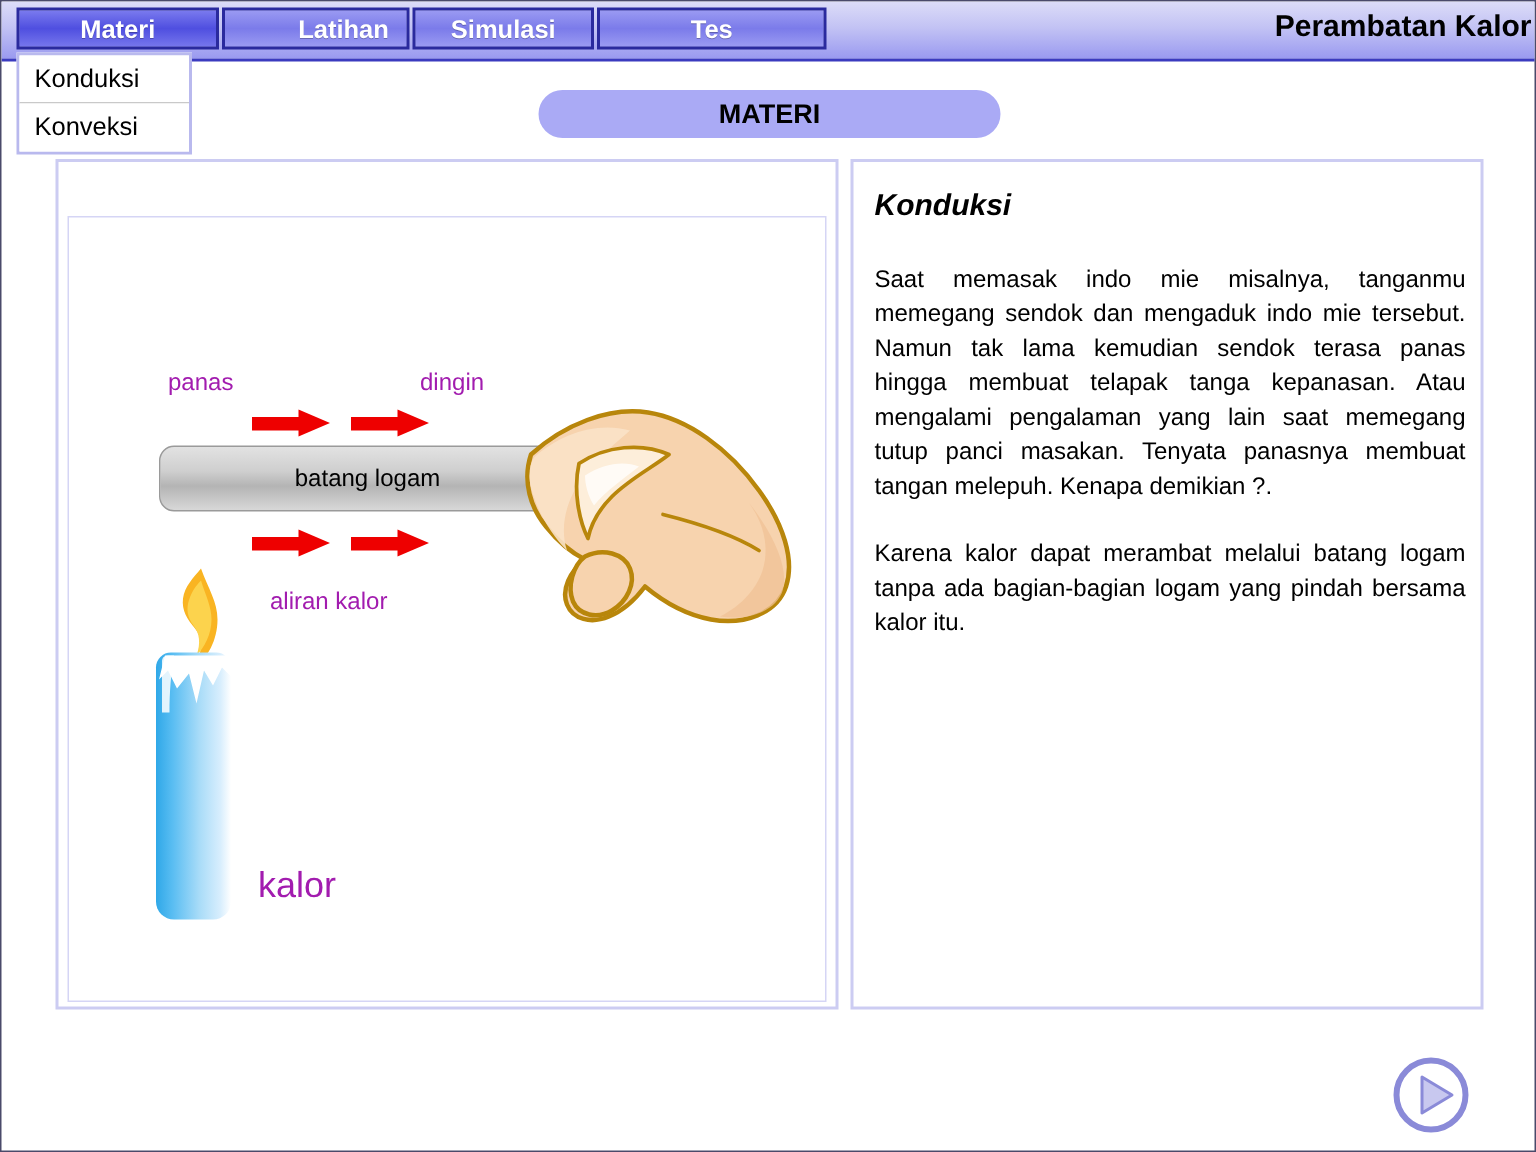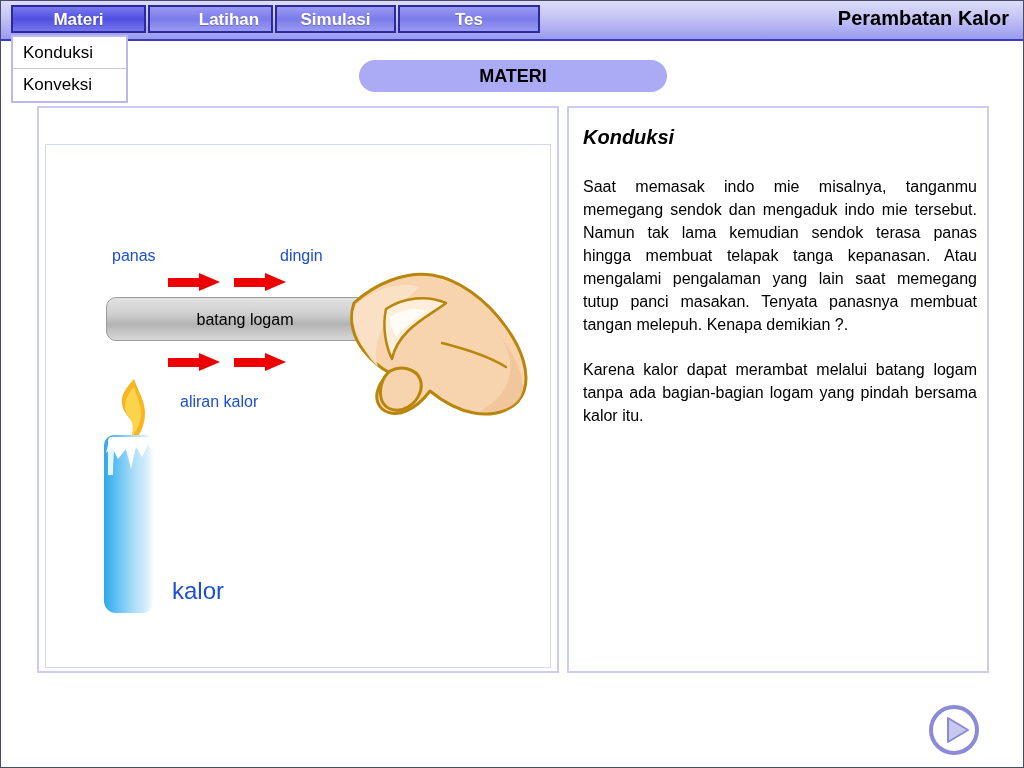--- a/index.html
+++ b/index.html
@@ -26,21 +26,21 @@
     position: absolute;
     left: 0; top: 0;
     width: 1024px;
     height: 40px;
     background: linear-gradient(to bottom, #dcdcf8 0%, #c3c3f4 45%, #9a9af0 100%);
     border-bottom: 2px solid #3b3bbf;
     box-sizing: border-box;
   }
   .header-title {
     position: absolute;
-    right: 16px;
+    right: 4px;
     top: 6px;
     font-size: 20px;
     font-weight: bold;
     color: #000000;
     letter-spacing: 0px;
     white-space: nowrap;
   }
 
   
   .tabbar {
@@ -62,21 +62,21 @@
     cursor: pointer;
     text-shadow: 0 1px 0 rgba(0,0,0,0.25);
     background: linear-gradient(to bottom, #9a9af2 0%, #7b7bea 50%, #9a9af2 100%);
   }
   .tab.active {
     background: linear-gradient(to bottom, #7a7aee 0%, #4f4fe0 50%, #7676ec 100%);
   }
   .tab-materi   { width: 135px; }
   .tab-latihan  { width: 125px; padding-left: 37px; }
   .tab-simulasi { width: 121px; }
-  .tab-tes      { width: 142px; }
+  .tab-tes      { width: 153px; }
 
   
   .dropdown {
     position: absolute;
     left: 10px;
     top: 34px;
     width: 117px;
     background: #ffffff;
     border: 2px solid #b9b9ee;
     box-sizing: border-box;
@@ -161,21 +161,21 @@
     line-height: 23px;
     color: #000000;
     text-align: justify;
   }
   .article p:last-child { margin-bottom: 0; }
   .article p.noj { text-align: left; }
 
   .lbl {
     position: absolute;
     font-size: 16px;
-    color: #1d4ed8;
+    color: #a21caf;
     white-space: nowrap;
   }
   .lbl-panas  { left: 66px;  top: 102px; }
   .lbl-dingin { left: 234px; top: 102px; }
   .lbl-aliran { left: 134px; top: 248px; }
   .lbl-kalor  { left: 126px; top: 432px; font-size: 24px; }
 
   .bar {
     position: absolute;
     left: 60px;

